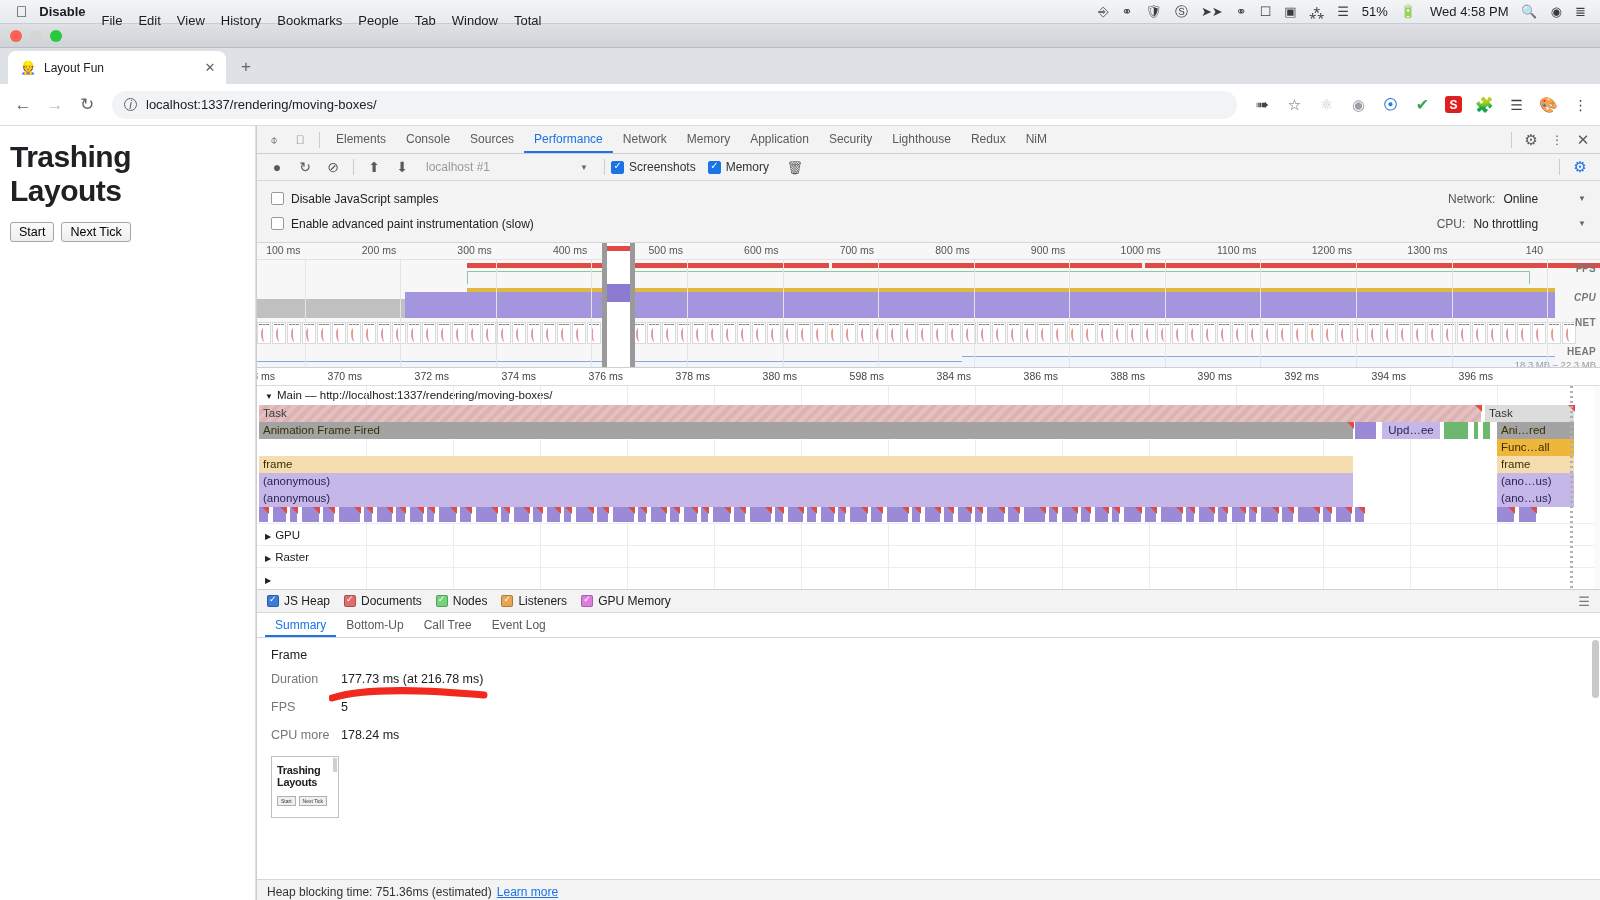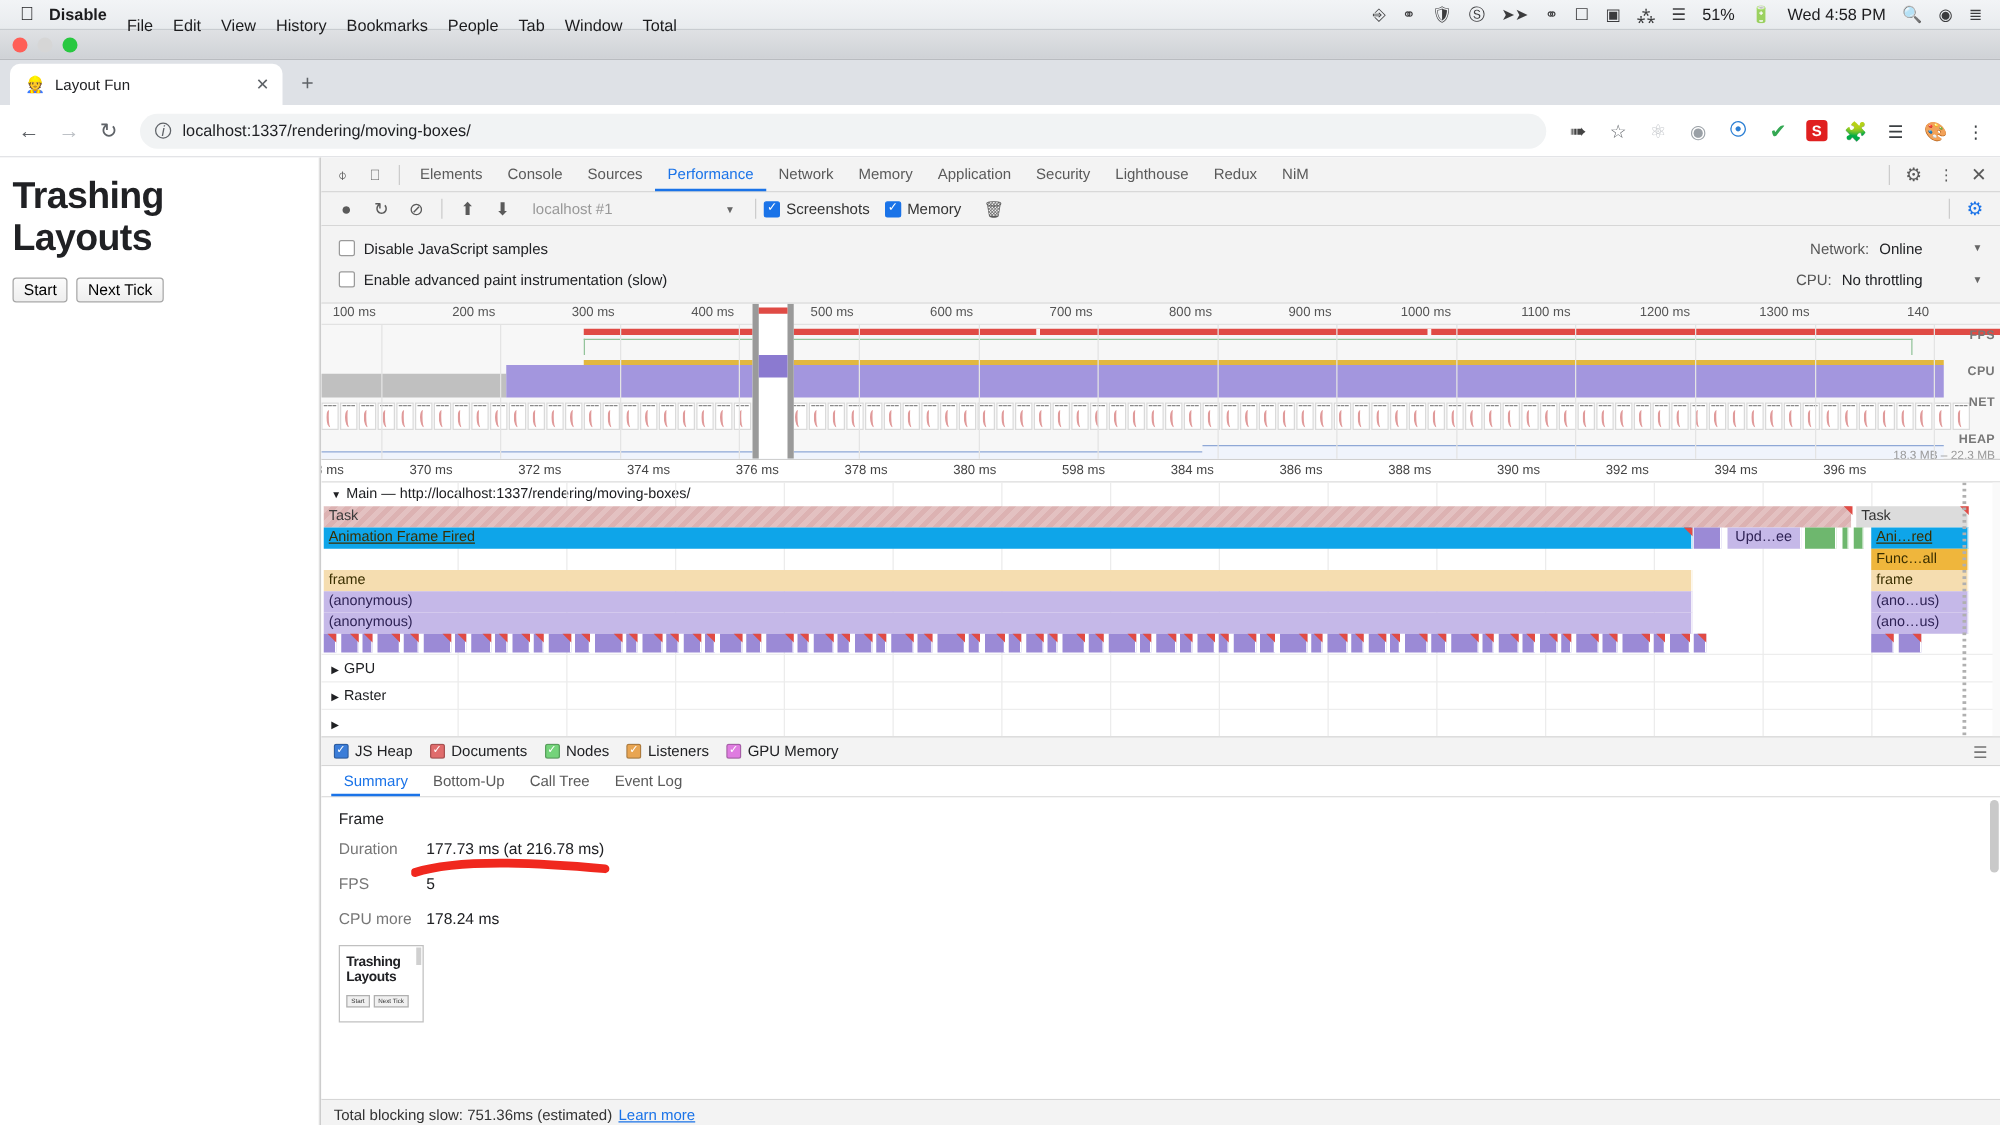--- a/index.html
+++ b/index.html
@@ -180,21 +180,21 @@
   .main-row { height: 19px; font-size: 11.5px; padding-left: 8px; line-height: 19px;
               background: #fff; }
   .tri { font-size: 8px; display: inline-block; margin-right: 4px; }
 
   .fchart { position: relative; }
   .bar { position: absolute; height: 17px; font-size: 11.5px; line-height: 17px;
          padding-left: 4px; overflow: hidden; white-space: nowrap;
          border-right: 1px solid #fff; }
   .b-task { background: repeating-linear-gradient(135deg,#e3c1c1 0 4px,#dcb2b2 4px 8px); color: #3a3a3a; }
   .b-task-plain { background: #dcdcdc; color: #333; }
-  .b-orange { background: #0ea5e9; color: #3a2f00; text-decoration: underline; }
+  .b-orange { background: #a3a3a3; color: #3a2f00; }
   .b-orange2 { background: #efb63c; color: #3a2f00; }
   .b-cream { background: #f5ddb0; color: #3a2f00; }
   .b-purple { background: #c5b8e8; color: #2e2255; }
   .b-purple-solid { background: #9b8ad6; }
   .b-green { background: #6eb76e; }
   .b-red-corner { position: absolute; top: 0; width: 0; height: 0;
                   border-style: solid; border-width: 0 7px 7px 0;
                   border-color: transparent #e04b45 transparent transparent; }
   .sub-row { position: relative; height: 17px; }
   .collapsed-row { height: 22px; font-size: 11.5px; line-height: 22px; padding-left: 8px;
@@ -700,21 +700,21 @@
             <div class="film" style="left: 1305px;">
               <div class="swoop"></div>
             </div>
           </div>
         <div class="heap-line">
           <div class="heap-path" style="left:0;width:705px;height:7px;"></div>
           <div class="heap-path" style="left:705px;width:593px;height:12px;"></div>
           <div class="heap-text">18.3 MB – 22.3 MB</div>
         </div>
         <span class="track-label" style="top:3px;">FPS</span>
-        <span class="track-label" style="top:32px;">CPU</span>
+        <span class="track-label" style="top:32px;font-style:italic;">CPU</span>
         <span class="track-label" style="top:57px;">NET</span>
         <span class="track-label" style="top:86px;">HEAP</span>
       <div class="ov-gridline" style="left: 47.5872px;"></div>
           <div class="ov-gridline" style="left: 143.174px;"></div>
           <div class="ov-gridline" style="left: 238.762px;"></div>
           <div class="ov-gridline" style="left: 334.349px;"></div>
           <div class="ov-gridline" style="left: 429.936px;"></div>
           <div class="ov-gridline" style="left: 525.523px;"></div>
           <div class="ov-gridline" style="left: 621.11px;"></div>
           <div class="ov-gridline" style="left: 716.698px;"></div>
@@ -1023,17 +1023,17 @@
           <span class="thumb-btn">Start</span>
           <span class="thumb-btn">Next Tick</span>
         </div>
       </div>
       <div class="scrollbar-v">
         <div class="scroll-thumb" style="top:2px;height:58px;"></div>
       </div>
     </div>
 
     <div class="statusbar">
-      <span>Total blocking slow: 751.36ms (estimated)</span>
+      <span>Heap blocking time: 751.36ms (estimated)</span>
       <a href="#">Learn more</a>
     </div>
   </div>
 </div>
 
 </body></html>

